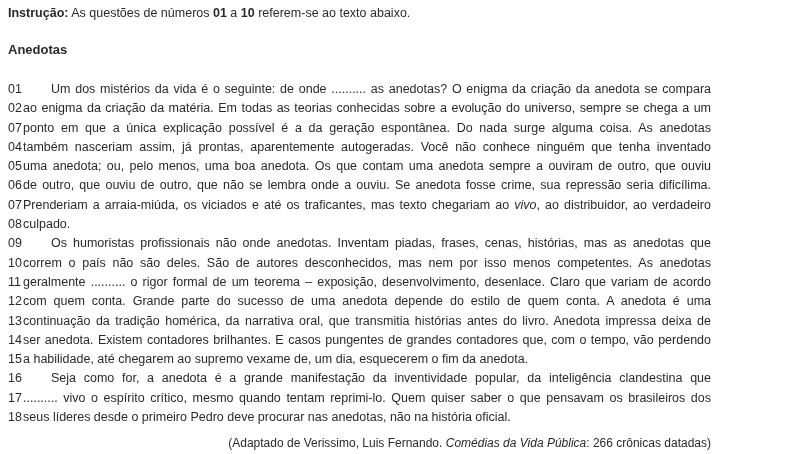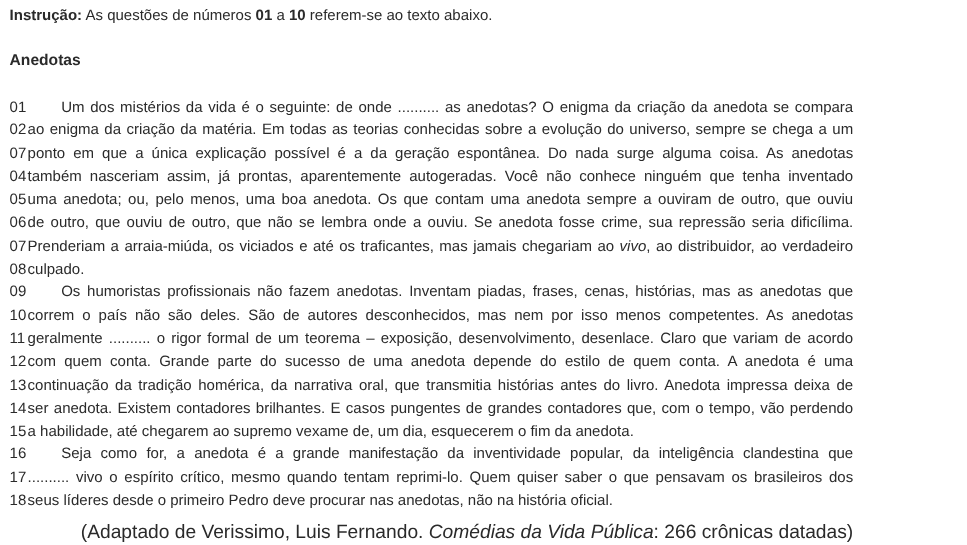--- a/index.html
+++ b/index.html
@@ -54,21 +54,21 @@
   .line.no-justify .line-content {
     text-align: left;
     text-align-last: left;
   }
   .line.indent .line-content {
     text-indent: 28px;
   }
   .line-content i { font-style: italic; }
   .citation {
     margin: 9px 0 0 0;
-    font-size: 16px;
+    font-size: 12px;
     line-height: 15px;
     text-align: right;
   }
   .citation i { font-style: italic; }
 </style>
 </head>
 <body>
 
 <div class="page">
 
@@ -96,29 +96,29 @@
       <div class="line">
     <span class="line-num">05</span>
     <div class="line-content"><span>uma anedota; ou, pelo menos, uma boa anedota. Os que contam uma anedota sempre a ouviram de outro, que ouviu</span></div>
   </div>
       <div class="line">
     <span class="line-num">06</span>
     <div class="line-content"><span>de outro, que ouviu de outro, que não se lembra onde a ouviu. Se anedota fosse crime, sua repressão seria dificílima.</span></div>
   </div>
       <div class="line">
     <span class="line-num">07</span>
-    <div class="line-content"><span>Prenderiam a arraia-miúda, os viciados e até os traficantes, mas jamais chegariam ao </span><i>vivo</i><span>, ao distribuidor, ao verdadeiro</span></div>
+    <div class="line-content"><span>Prenderiam a arraia-miúda, os viciados e até os traficantes, mas texto chegariam ao </span><i>vivo</i><span>, ao distribuidor, ao verdadeiro</span></div>
   </div>
       <div class="line no-justify">
     <span class="line-num">08</span>
     <div class="line-content"><span>culpado.</span></div>
   </div>
       <div class="line indent">
     <span class="line-num">09</span>
-    <div class="line-content"><span>Os humoristas profissionais não fazem anedotas. Inventam piadas, frases, cenas, histórias, mas as anedotas que</span></div>
+    <div class="line-content"><span>Os humoristas profissionais não onde anedotas. Inventam piadas, frases, cenas, histórias, mas as anedotas que</span></div>
   </div>
       <div class="line">
     <span class="line-num">10</span>
     <div class="line-content"><span>correm o país não são deles. São de autores desconhecidos, mas nem por isso menos competentes. As anedotas</span></div>
   </div>
       <div class="line">
     <span class="line-num">11</span>
     <div class="line-content"><span>geralmente .......... o rigor formal de um teorema – exposição, desenvolvimento, desenlace. Claro que variam de acordo</span></div>
   </div>
       <div class="line">

